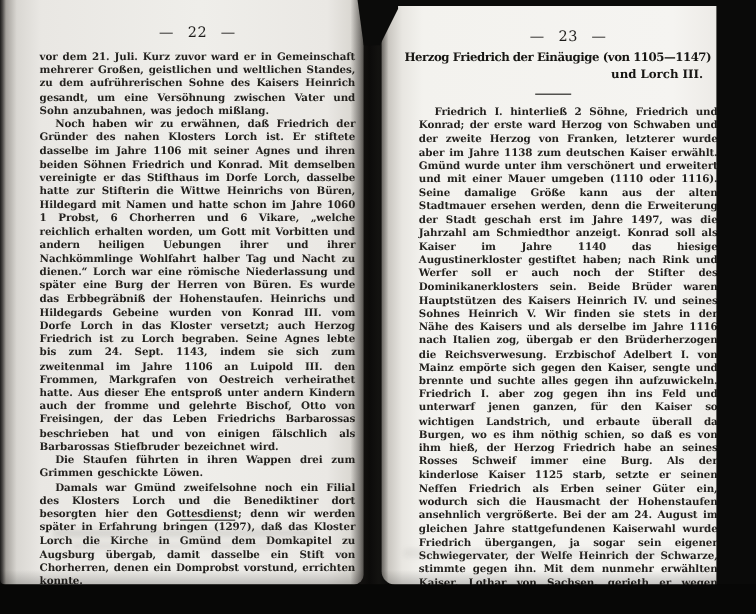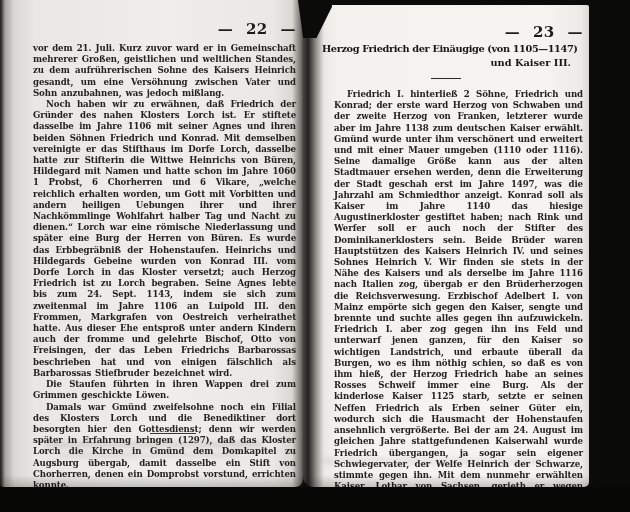--- a/index.html
+++ b/index.html
@@ -18,21 +18,21 @@
     border-radius:inherit;pointer-events:none;
   }
   .page-left{
     left:0;top:0;width:303px;height:487px;
     background:linear-gradient(90deg,
       #1c1c1a 0px,#4a4845 2px,#a5a29c 5px,#d9d7d2 14px,
       #e9e7e3 34px,#efeeea 55%,#eae8e4 90%,#d4d1cb 99%,#b5b2ab 100%);
     border-radius:0 0 8px 4px;
   }
   .page-right{
-    left:303px;top:5px;width:286px;height:482px;
+    left:318px;top:5px;width:286px;height:482px;
     background:linear-gradient(90deg,
       #8f8c86 0,#c9c6c0 2%,#e8e6e1 6%,#f3f2ee 12%,
       #f5f4f1 85%,#edebe7 97%,#dcd9d3 100%);
     border-radius:2px 2px 5px 11px;
   }
 
   
   .gutter-shadow{
     position:absolute;left:292px;top:0;width:32px;height:487px;
     background:linear-gradient(90deg,
@@ -43,22 +43,22 @@
   .gutter-wedge{
     position:absolute;left:295px;top:0;width:37px;height:38px;
     background:#0b0b0a;
     clip-path:polygon(8% 0,100% 0,100% 18%,58% 100%,22% 100%);
   }
   .bottom-band{position:absolute;left:0;top:487px;width:630px;height:25px;background:#070706;}
   .right-band{position:absolute;left:597px;top:0;width:33px;height:512px;background:#0a0a09;}
 
   
   .page-header{
-    position:absolute;text-align:right;font-weight:bold;
-    font-size:15px;color:#1d1c1a;word-spacing:7px;letter-spacing:.5px;
+    position:absolute;text-align:center;font-weight:normal;
+    font-size:12px;color:#1d1c1a;word-spacing:7px;letter-spacing:.5px;
   }
   .page-left .page-header{left:33px;width:263px;top:20px;}
   .page-right .page-header{left:31px;width:249px;top:18px;}
 
   .text-block{
     position:absolute;text-align:justify;
     font-size:8.6px;line-height:11.2px;font-weight:bold;
     color:#24221f;letter-spacing:-.1px;word-spacing:1px;
   }
   .page-left .text-block{left:33px;top:43px;width:263px;}
@@ -102,21 +102,21 @@
     </div>
     <div class="end-divider"></div>
     <div class="smudge smudge-a"></div>
     <div class="smudge smudge-b"></div>
   </div>
 
   <div class="page page-right">
     <div class="page-header">— 23 —</div>
     <h1 class="chapter-title">
       <span class="t-line1">Herzog Friedrich der Einäugige (von 1105—1147)</span>
-      <span class="t-line2">und Kaiser III.</span>
+      <span class="t-line2">und Lorch III.</span>
     </h1>
     <div class="title-rule"></div>
     <div class="text-block">
       <p class="para">Friedrich I. hinterließ 2 Söhne, Friedrich und Konrad; der erste ward Herzog von Schwaben und der zweite Herzog von Franken, letzterer wurde aber im Jahre 1138 zum deutschen Kaiser erwählt. Gmünd wurde unter ihm verschönert und erweitert und mit einer Mauer umgeben (1110 oder 1116). Seine damalige Größe kann aus der alten Stadtmauer ersehen werden, denn die Erweiterung der Stadt geschah erst im Jahre 1497, was die Jahrzahl am Schmiedthor anzeigt. Konrad soll als Kaiser im Jahre 1140 das hiesige Augustinerkloster gestiftet haben; nach Rink und Werfer soll er auch noch der Stifter des Dominikanerklosters sein. Beide Brüder waren Hauptstützen des Kaisers Heinrich IV. und seines Sohnes Heinrich V. Wir finden sie stets in der Nähe des Kaisers und als derselbe im Jahre 1116 nach Italien zog, übergab er den Brüderherzogen die Reichsverwesung. Erzbischof Adelbert I. von Mainz empörte sich gegen den Kaiser, sengte und brennte und suchte alles gegen ihn aufzuwickeln. Friedrich I. aber zog gegen ihn ins Feld und unterwarf jenen ganzen, für den Kaiser so wichtigen Landstrich, und erbaute überall da Burgen, wo es ihm nöthig schien, so daß es von ihm hieß, der Herzog Friedrich habe an seines Rosses Schweif immer eine Burg. Als der kinderlose Kaiser 1125 starb, setzte er seinen Neffen Friedrich als Erben seiner Güter ein, wodurch sich die Hausmacht der Hohenstaufen ansehnlich vergrößerte. Bei der am 24. August im gleichen Jahre stattgefundenen Kaiserwahl wurde Friedrich übergangen, ja sogar sein eigener Schwiegervater, der Welfe Heinrich der Schwarze, stimmte gegen ihn. Mit dem nunmehr erwählten Kaiser, Lothar von Sachsen, gerieth er wegen seinem salischen Erbe alsbald in Konflikt, weil Lothar mehrere Güter davon als Königsgüter herausgeben sollte. Im Jahre 1126 eröffnete der Kaiser einen Feldzug gegen ihn, belagerte sogar die Veste Hohenstaufen, mußte aber</p>
     </div>
     <div class="smudge smudge-c"></div>
   </div>
 
   <div class="gutter-shadow"></div>
   <div class="gutter-wedge"></div>

